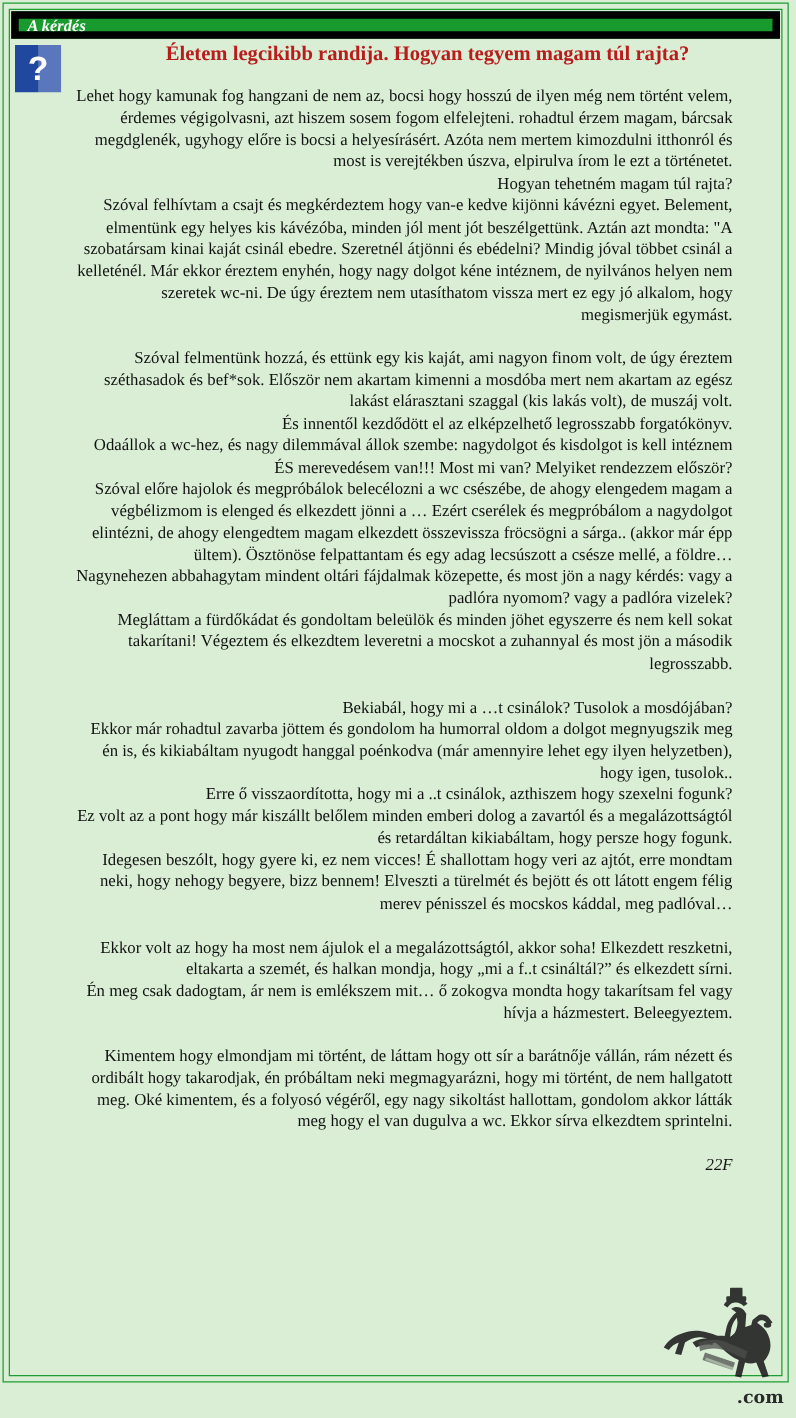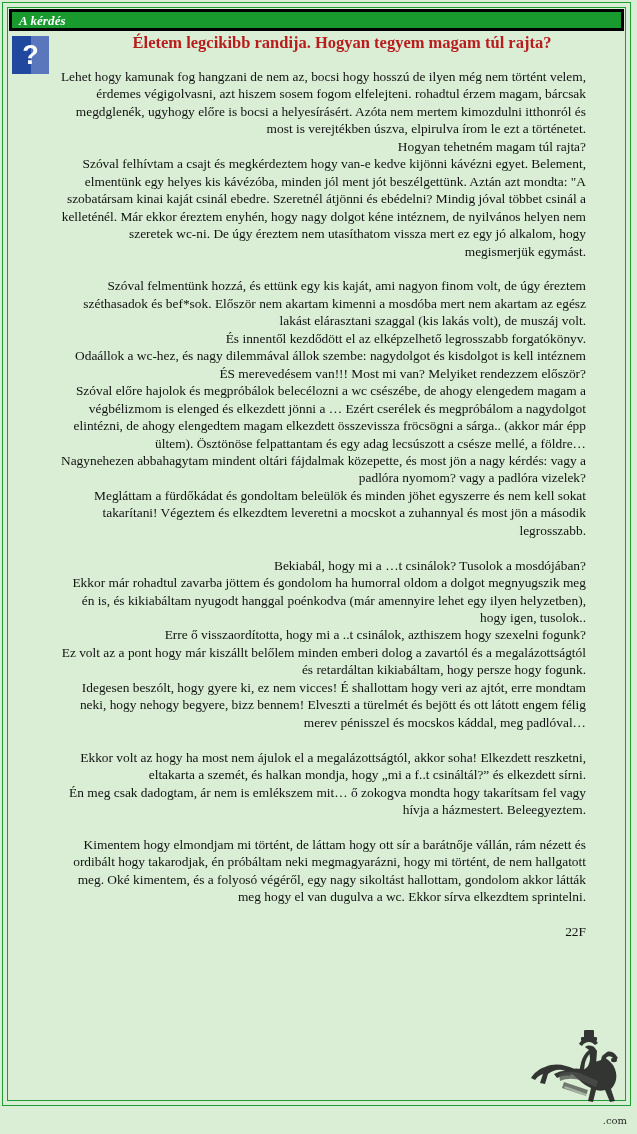--- a/index.html
+++ b/index.html
@@ -38,21 +38,21 @@
   }
 
   
   #title-bar {
     position: absolute;
     left: 9px;
     top: 9px;
     width: 615px;
     height: 22px;
     background: #189a2f;
-    border: 3px solid #000000;
+    border: 6px solid #000000;
     box-sizing: border-box;
     display: flex;
     align-items: center;
   }
   #title-bar .bar-label {
     color: #ffffff;
     font-weight: bold;
     font-size: 13px;
     font-style: italic;
     padding-left: 7px;
@@ -96,20 +96,21 @@
   }
   #article-body .para {
     margin: 0 0 17.45px 0;
     white-space: pre-line;
   }
   #article-body .para:last-child {
     margin-bottom: 0;
   }
   #article-body .sig {
     margin: 0;
+    font-style: italic;
   }
 
   
   #watermark {
     position: absolute;
     right: 2px;
     bottom: 0px;
     width: 160px;
     height: 104px;
     pointer-events: none;
@@ -131,22 +132,22 @@
     font-size: 19px;
     color: #1a1a1a;
     letter-spacing: -0.4px;
     white-space: nowrap;
   }
   #watermark .wm-tld {
     position: absolute;
     right: 8px;
     bottom: 8px;
     font-family: "DejaVu Serif", "Liberation Serif", serif;
-    font-weight: normal;
-    font-size: 10px;
+    font-weight: bold;
+    font-size: 14px;
     color: #2a2a2a;
     white-space: nowrap;
   }
 </style>
 </head>
 <body>
 
 <div id="page-frame">
   <div id="page-frame-inner"></div>
 </div>

